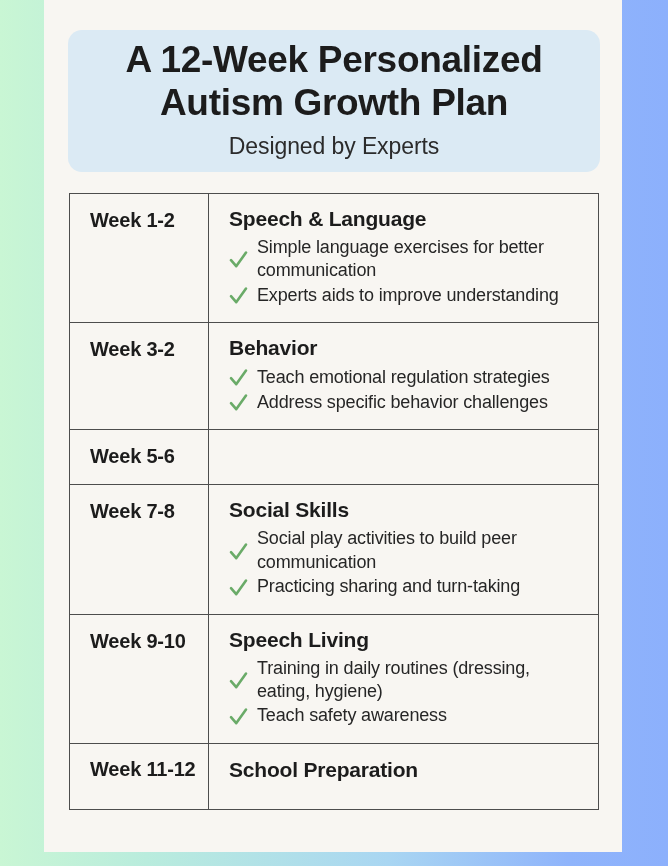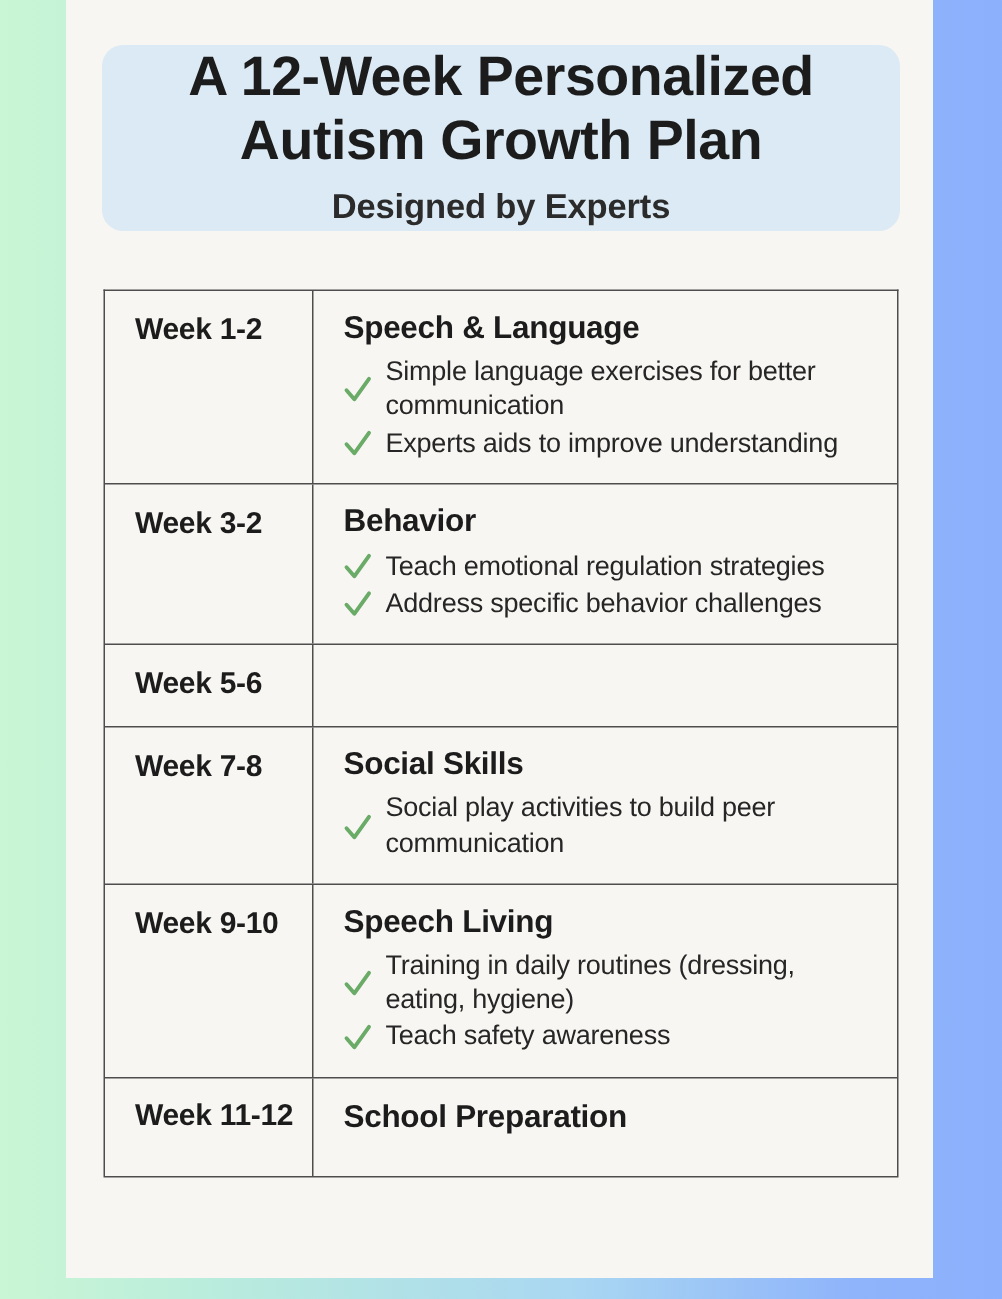--- a/index.html
+++ b/index.html
@@ -25,21 +25,21 @@
     height: 852px;
     background: #f8f6f2;
   }
 
   
   #header-card {
     position: absolute;
     left: 24px;          
     top: 30px;
     width: 532px;        
-    height: 124px;
+    height: 142px;
     background: #dbeaf4;
     border-radius: 14px;
     display: flex;
     flex-direction: column;
     align-items: center;
     justify-content: center;
     padding: 6px 18px 10px;
   }
 
   #header-title {
@@ -47,21 +47,21 @@
     font-weight: 700;
     line-height: 1.17;
     color: #1c1c1c;
     text-align: center;
     letter-spacing: -0.3px;
   }
 
   #header-subtitle {
     margin-top: 9px;
     font-size: 23px;
-    font-weight: 700;
+    font-weight: 400;
     color: #2b2b2b;
     text-align: center;
     letter-spacing: -0.1px;
   }
 
   
   #plan-table {
     position: absolute;
     left: 25px;          
     top: 193px;
@@ -219,20 +219,28 @@
           <div class="detail-title">Social Skills</div>
           <ul class="bullet-list">
             <li class="bullet-item">
               <span class="check-icon">
                 <svg width="19" height="23" viewBox="0 0 19 23">
                   <path d="M2 12.2 L7.2 18.2 L17 4.6" fill="none" stroke="#6aab68" stroke-width="2.6" stroke-linecap="round" stroke-linejoin="round"></path>
                 </svg>
               </span>
               <span class="bullet-text">Social play activities to build peer communication</span>
             </li>
+            <li class="bullet-item">
+              <span class="check-icon">
+                <svg width="19" height="23" viewBox="0 0 19 23">
+                  <path d="M2 12.2 L7.2 18.2 L17 4.6" fill="none" stroke="#6aab68" stroke-width="2.6" stroke-linecap="round" stroke-linejoin="round"></path>
+                </svg>
+              </span>
+              <span class="bullet-text">Practicing sharing and turn-taking</span>
+            </li>
           </ul>
         </div>
       </div>
       <div class="plan-row">
         <div class="week-cell">
           <div class="week-label">Week 9-10</div>
         </div>
         <div class="detail-cell">
           <div class="detail-title">Speech Living</div>
           <ul class="bullet-list">

